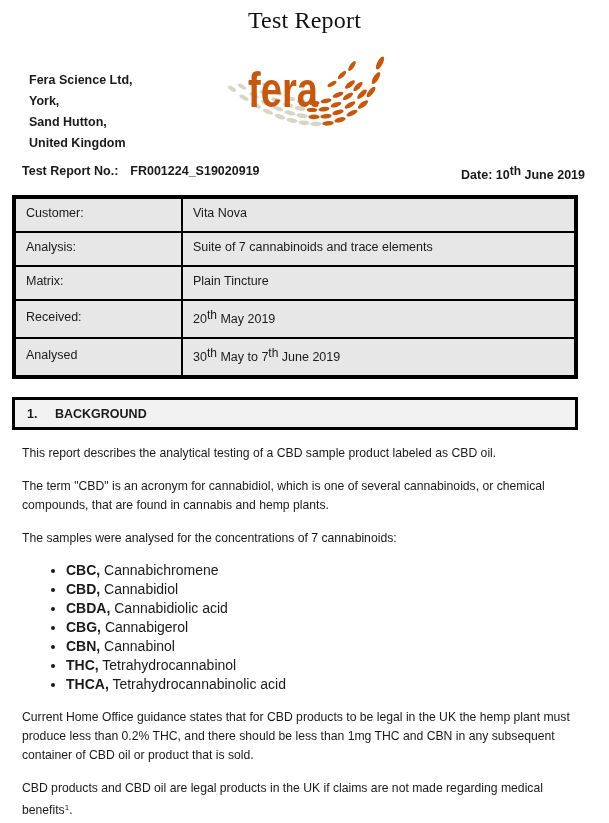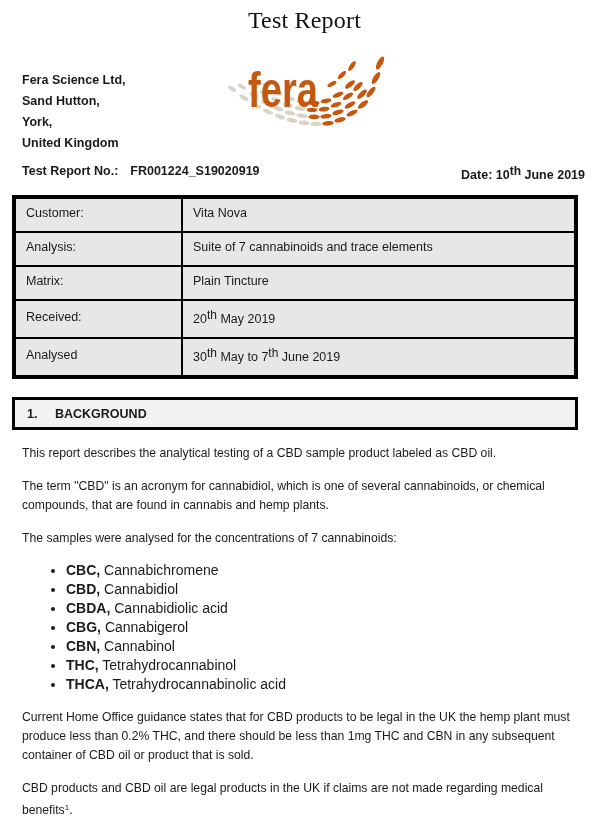--- a/index.html
+++ b/index.html
@@ -15,21 +15,21 @@
   .doc-title {
     margin-top: 7px;
     text-align: center;
     font-family: "Liberation Serif", serif;
     font-size: 24px;
     font-weight: 500;
     color: #111;
     letter-spacing: 0.2px;
   }
   .address {
-    margin: 36px 0 0 22px;
+    margin: 36px 0 0 29px;
     font-size: 12.5px;
     font-weight: bold;
     line-height: 21px;
     width: 180px;
   }
   .logo {
     position: absolute;
     left: 228px;
     top: 56px;
     width: 160px;
@@ -92,22 +92,22 @@
 </style>
 </head>
 <body>
 
 <div class="page">
 
   <h1 class="doc-title">Test Report</h1>
 
   <div class="address">
     <div>Fera Science Ltd,</div>
+    <div>York,</div>
     <div>Sand Hutton,</div>
-    <div>York,</div>
     <div>United Kingdom</div>
   </div>
 
   <svg class="logo" viewBox="0 0 160 78" xmlns="http://www.w3.org/2000/svg">
     <g fill="#D8D4C6">
       <ellipse cx="4" cy="32.8" rx="4.6" ry="2" transform="rotate(33 4 32.8)"></ellipse>
       <ellipse cx="16" cy="41.7" rx="5" ry="2.1" transform="rotate(30 16 41.7)"></ellipse>
       <ellipse cx="28" cy="49.4" rx="5.2" ry="2.2" transform="rotate(27 28 49.4)"></ellipse>
       <ellipse cx="40" cy="55.7" rx="5.4" ry="2.2" transform="rotate(22 40 55.7)"></ellipse>
       <ellipse cx="52" cy="60.7" rx="5.5" ry="2.3" transform="rotate(17 52 60.7)"></ellipse>

